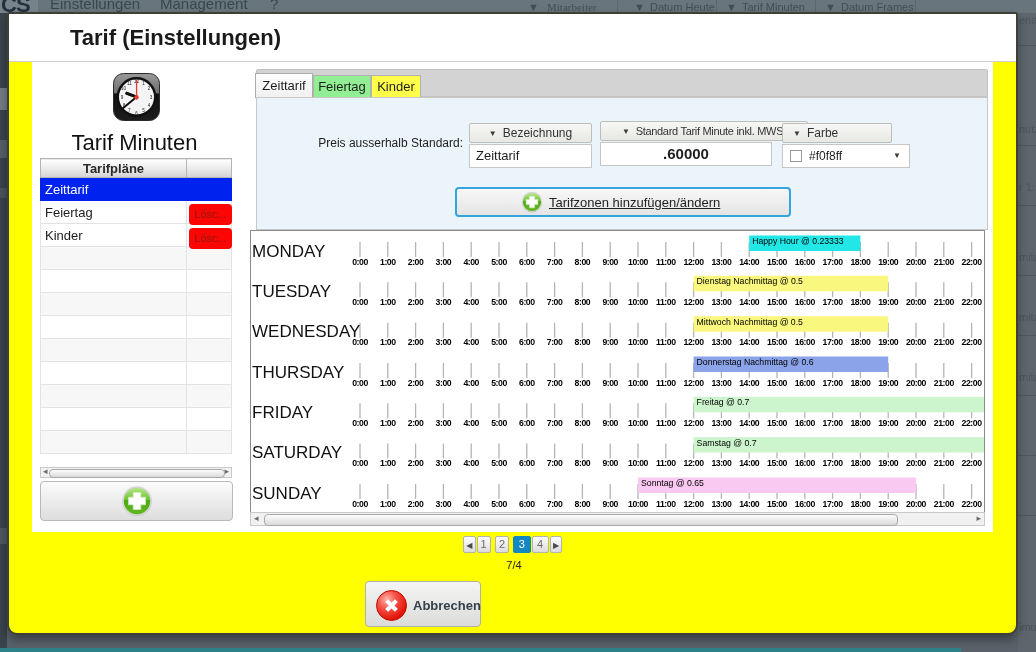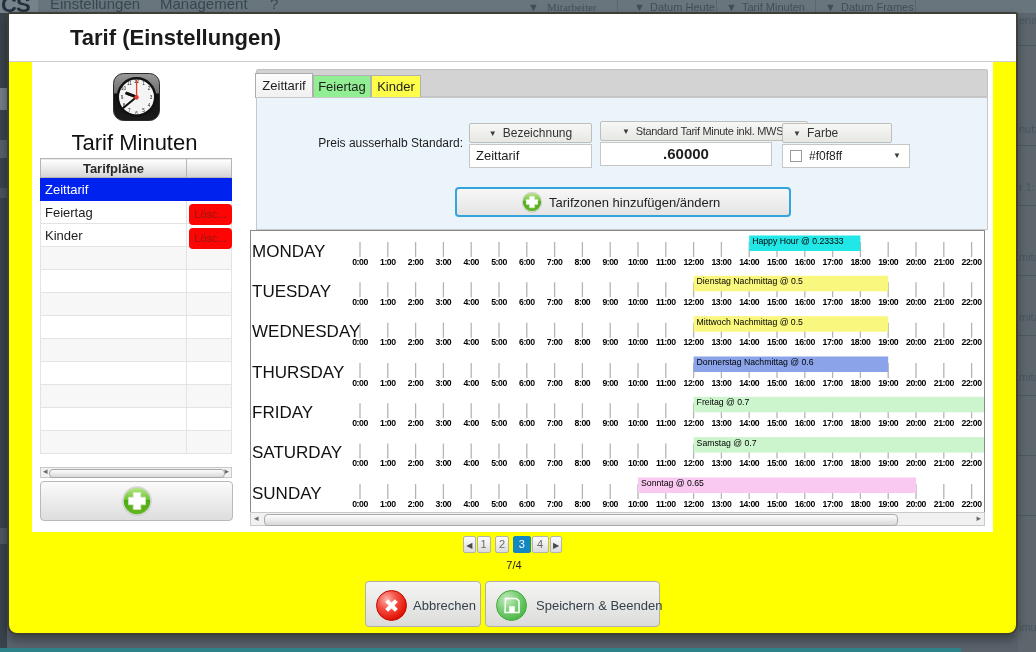--- a/index.html
+++ b/index.html
@@ -245,21 +245,21 @@
   <div class="finput" style="left:773px;top:130px;width:128px;padding-left:26px;font-size:12px;">#f0f8ff
      <span class="abs" style="left:7px;top:5px;width:12px;height:12px;background:#fff;border:1px solid #9a9a9a;box-sizing:border-box;"></span>
      <span class="abs" style="right:8px;top:0px;font-size:8px;color:#3a3a3a;">▼</span>
   </div>
   <div class="abs" id="tzbtn">
    <svg width="22" height="22" viewBox="0 0 32 32" style="position:absolute;left:64px;top:2px;">
     <circle cx="16" cy="16.5" r="14.6" fill="#bebebe"></circle>
     <circle cx="16" cy="16" r="14" fill="url(#gp1)" stroke="#d6d6d6" stroke-width="1.6"></circle>
     <path d="M12.2 7.5 h7.6 v4.7 h4.7 v7.6 h-4.7 v4.7 h-7.6 v-4.7 h-4.7 v-7.6 h4.7 z" fill="#fff" stroke="#cfe8bf" stroke-width="0.8"></path>
    </svg>
-   <span style="position:absolute;left:92px;top:6px;font-size:13px;color:#222;">Tarifzonen hinzufügen/ändern</span>
+   <span style="position:absolute;left:92px;top:6px;font-size:13px;color:#222;text-decoration:underline;">Tarifzonen hinzufügen/ändern</span>
   </div>
 
   <div class="abs" id="sched">
       <svg id="schedsvg" width="733" height="294" viewBox="0 0 733 294" style="position:absolute;left:0;top:0;">
 <line x1="109.0" y1="11.0" x2="109.0" y2="26.0" stroke="#b4b4b4" stroke-width="1.3"></line>
 <line x1="136.8" y1="11.0" x2="136.8" y2="26.0" stroke="#b4b4b4" stroke-width="1.3"></line>
 <line x1="164.6" y1="11.0" x2="164.6" y2="26.0" stroke="#b4b4b4" stroke-width="1.3"></line>
 <line x1="192.4" y1="11.0" x2="192.4" y2="26.0" stroke="#b4b4b4" stroke-width="1.3"></line>
 <line x1="220.2" y1="11.0" x2="220.2" y2="26.0" stroke="#b4b4b4" stroke-width="1.3"></line>
 <line x1="248.0" y1="11.0" x2="248.0" y2="26.0" stroke="#b4b4b4" stroke-width="1.3"></line>
@@ -609,44 +609,28 @@
   </div>
 
   <div class="pg" style="left:454px;width:12.5px;"><span style="font-size:8px;color:#4a4a4a;">◀</span></div>
   <div class="pg" style="left:467.5px;width:14px;">1</div>
   <div class="pg" style="left:486px;width:14px;">2</div>
   <div class="pg on" style="left:504px;width:17.5px;">3</div>
   <div class="pg" style="left:522.5px;width:17px;">4</div>
   <div class="pg" style="left:541px;width:12px;"><span style="font-size:8px;color:#4a4a4a;">▶</span></div>
   <div class="abs" id="pnum">7/4</div>
 
-  <div class="bigbtn" id="btncancel" style="left:356px;width:116px;">
+  <div class="bigbtn" id="btncancel" style="left:356px;width:116px;font-weight:bold;">
     <svg width="31" height="31" viewBox="0 0 31 31" style="position:absolute;left:10px;top:8px;">
      <defs>
       <radialGradient id="redg" cx="0.35" cy="0.3" r="0.9">
        <stop offset="0" stop-color="#ffb4ac"></stop>
             <stop offset="0.35" stop-color="#f45348"></stop>
        <stop offset="0.75" stop-color="#e31408"></stop>
             <stop offset="1" stop-color="#c90d02"></stop>
       </radialGradient>
      </defs>
      <circle cx="15.5" cy="15.5" r="15" fill="url(#redg)" stroke="#c00c02" stroke-width="1"></circle>
      <path d="M9.2 12.1 L12.1 9.2 L15.5 12.6 L18.9 9.2 L21.8 12.1 L18.4 15.5 L21.8 18.9 L18.9 21.8 L15.5 18.4 L12.1 21.8 L9.2 18.9 L12.6 15.5 Z" fill="#fff"></path>
     </svg>
     <span style="left:47px;">Abbrechen</span>
   </div>
-  <div class="bigbtn" id="btnsave" style="left:476px;width:175px;">
-    <svg width="31" height="31" viewBox="0 0 31 31" style="position:absolute;left:10px;top:8px;">
-     <defs>
-      <radialGradient id="grng" cx="0.35" cy="0.3" r="0.9">
-       <stop offset="0" stop-color="#c5ecc0"></stop>
-            <stop offset="0.4" stop-color="#7fd07a"></stop>
-       <stop offset="0.8" stop-color="#4cb845"></stop>
-            <stop offset="1" stop-color="#3da837"></stop>
-      </radialGradient>
-     </defs>
-     <circle cx="15.5" cy="15.5" r="15" fill="url(#grng)" stroke="#48a943" stroke-width="1"></circle>
-     <path d="M9.5 8.5 h11 l2.5 2.5 v11.5 h-14 z" fill="none" stroke="#fff" stroke-width="1.5"></path>
-     <rect x="13.2" y="16.2" width="5.6" height="6.3" fill="#fff"></rect>
-    </svg>
-    <span style="left:50px;">Speichern &amp; Beenden</span>
-  </div>
  </div>
 
 </body></html>

